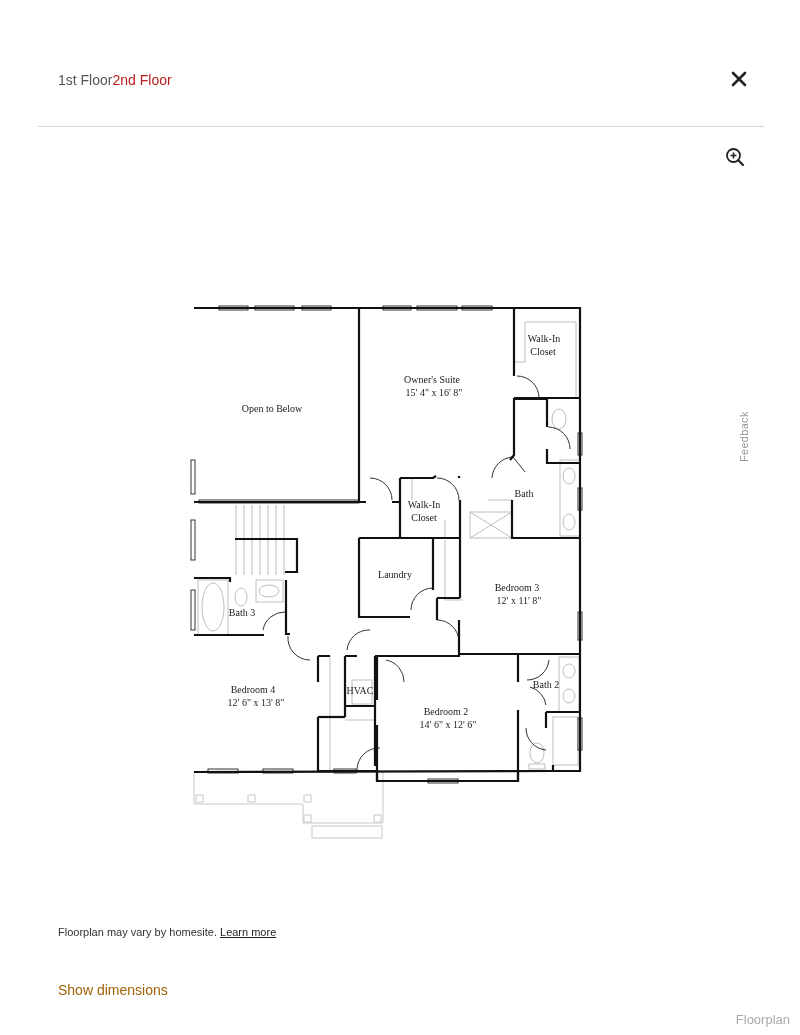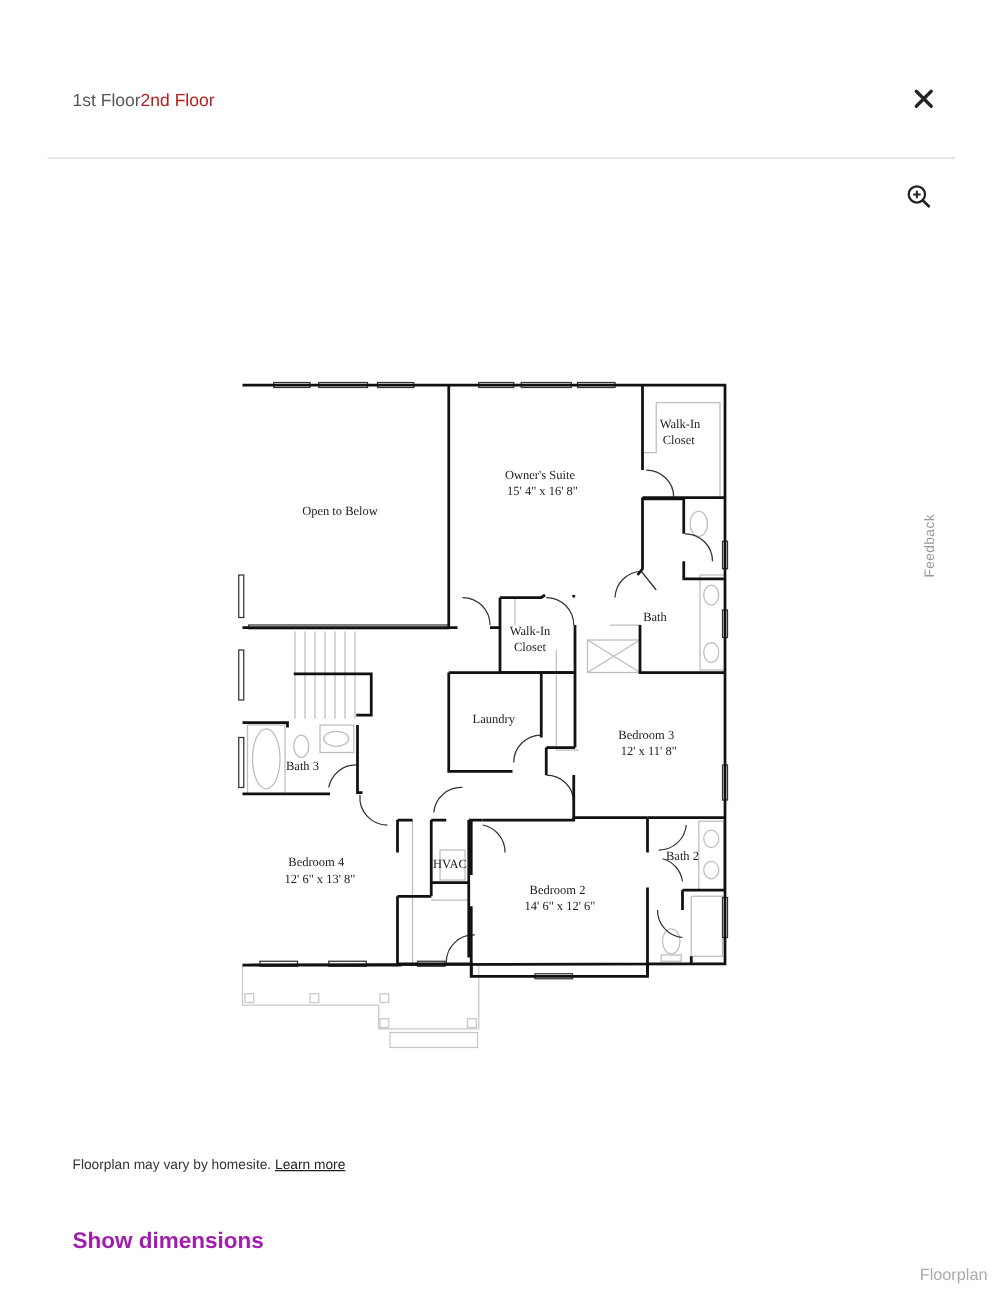--- a/index.html
+++ b/index.html
@@ -9,21 +9,21 @@
   .tab.inactive{color:#555;}
   .tab.active{color:#b91c1c;font-weight:normal;}
   .close-btn{position:absolute;left:728px;top:68px;width:22px;height:22px;cursor:pointer;}
   .divider{position:absolute;left:38px;top:126px;width:726px;height:1px;background:#d6d6d6;}
   .zoom-btn{position:absolute;left:724px;top:146px;width:22px;height:22px;cursor:pointer;}
   .feedback{position:absolute;left:738px;top:462px;transform-origin:left top;transform:rotate(-90deg);font-size:11px;color:#999;letter-spacing:0.3px;cursor:pointer;}
   .plan{position:absolute;left:0;top:0;width:800px;height:1035px;}
   .plan text{font-family:"Liberation Serif",serif;fill:#222;}
   .disclaimer{position:absolute;left:58px;top:890px;font-size:11px;color:#333;margin-top:36px;}
   .disclaimer a{color:#222;text-decoration:underline;cursor:pointer;}
-  .show-dim{position:absolute;left:58px;top:982px;font-size:18px;font-weight:bold;color:#a21caf;cursor:pointer;}
+  .show-dim{position:absolute;left:58px;top:982px;font-size:14px;font-weight:normal;color:#a16207;cursor:pointer;}
   .watermark{position:absolute;right:10px;top:1012px;font-size:13px;color:#aaa;}
 </style>
 </head>
 <body>
 
 <div class="tabs">
   <span class="tab inactive">1st Floor</span>
   <span class="tab active">2nd Floor</span>
 </div>
 

